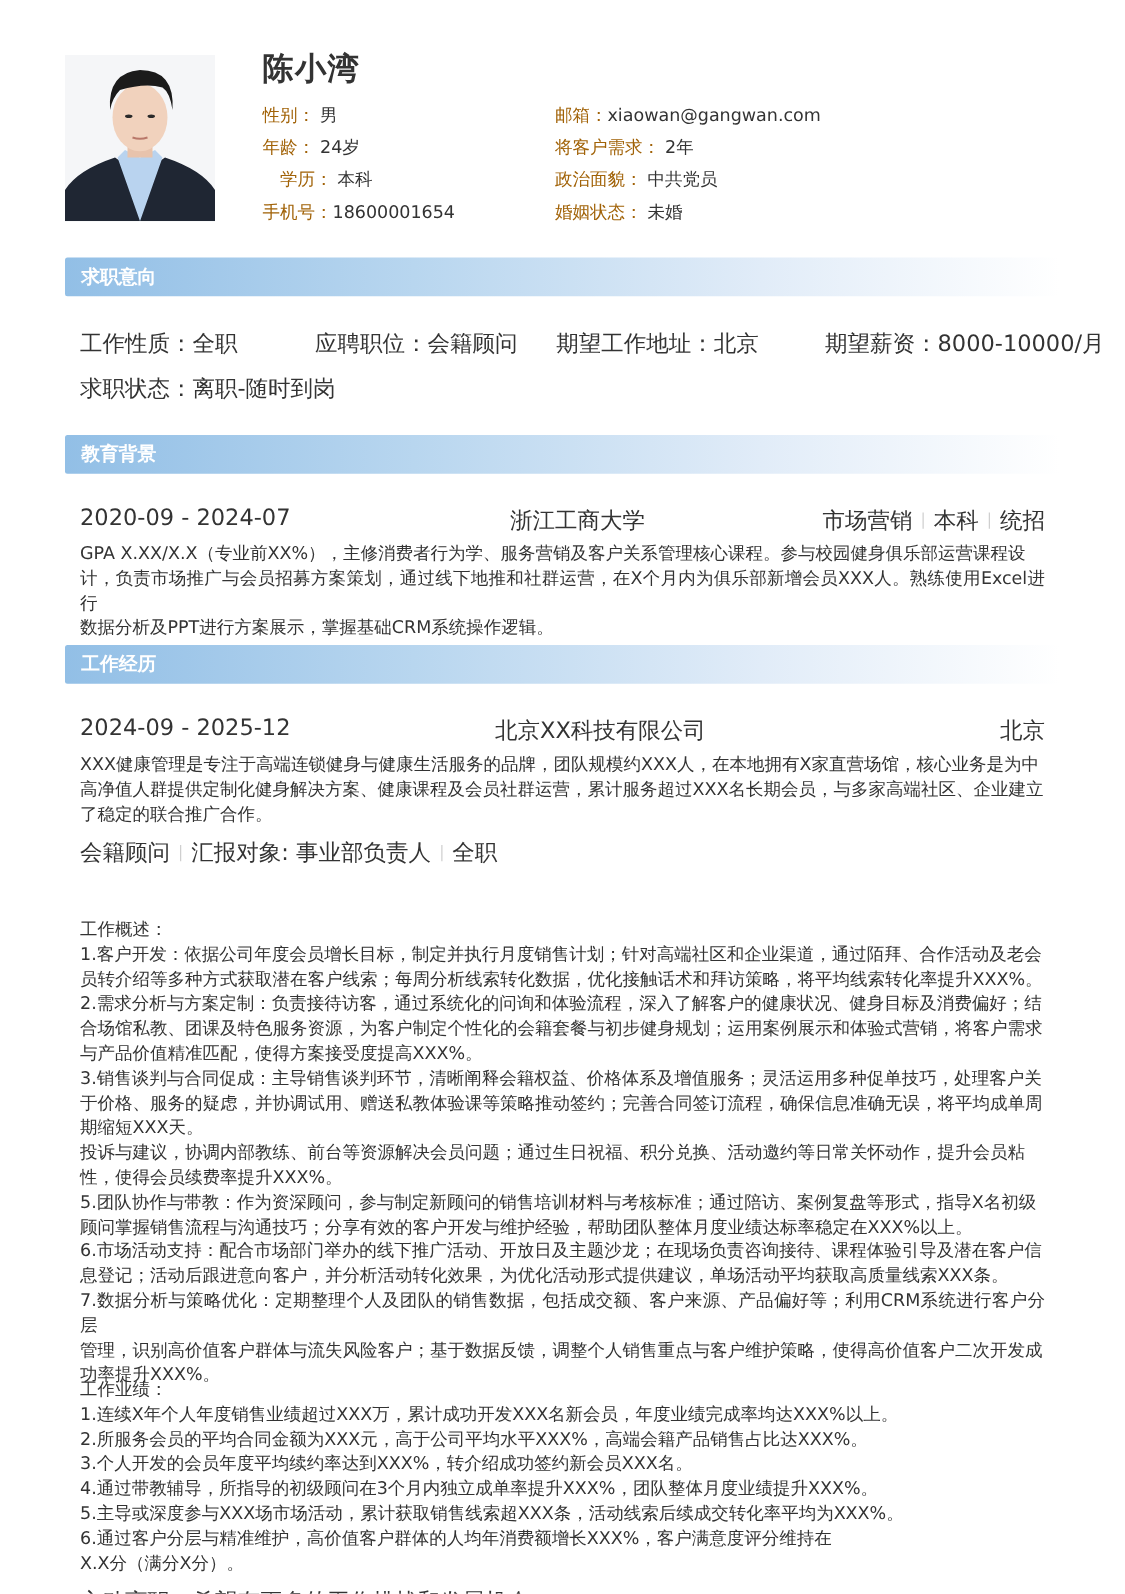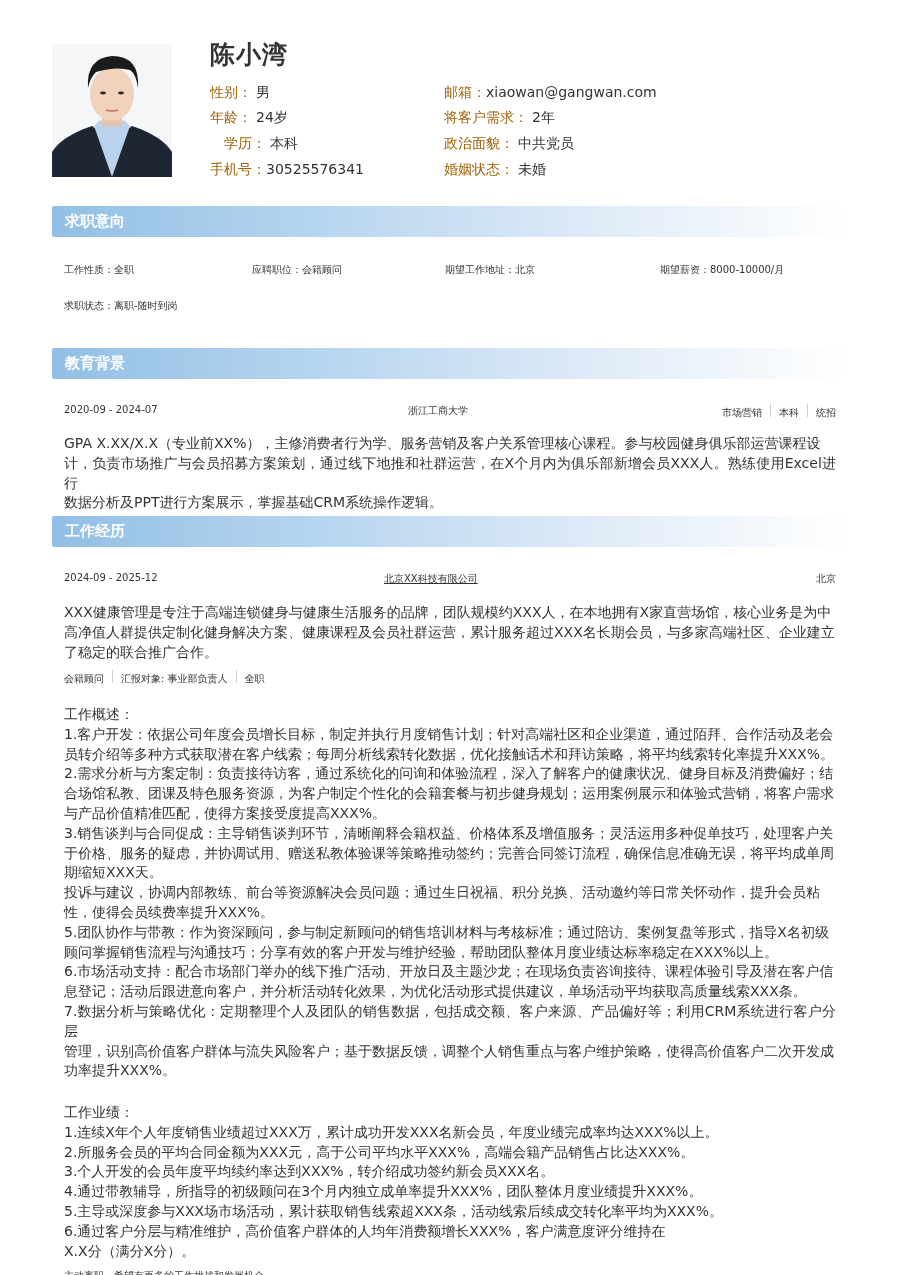--- a/index.html
+++ b/index.html
@@ -25,21 +25,21 @@
   
   .sec {
     position: absolute; left: 52px; width: 796px; height: 31px;
     background: linear-gradient(90deg, #92bfe6 0%, #b8d6ef 35%, #e1ecf8 70%, #ffffff 100%);
     border-radius: 2px;
   }
   .sec span {
     position: absolute; left: 13px; top: 6px; font-size: 15px; font-weight: bold; color: #ffffff;
   }
 
-  .t14 { position: absolute; font-size: 10px; color: #333; white-space: nowrap; }
+  .t14 { position: absolute; font-size: 18px; color: #333; white-space: nowrap; }
   .para {
     position: absolute; left: 64px; width: 772px; font-size: 14px; line-height: 19.8px; color: #333;
     text-align: justify;
   }
   .para div { margin: 0; }
   .sep { display: inline-block; width: 1px; height: 13px; background: #cfcfcf; margin: 0 8px; vertical-align: -1px; }
 </style>
 </head>
 <body>
 
@@ -71,21 +71,21 @@
   <div class="info-row" style="left:210px; top:84px;">
     <span class="lbl">性别：</span><span style="margin-left:4px">男</span>
   </div>
   <div class="info-row" style="left:210px; top:109px;">
     <span class="lbl">年龄：</span><span style="margin-left:4px">24岁</span>
   </div>
   <div class="info-row" style="left:224px; top:135px;">
     <span class="lbl">学历：</span><span style="margin-left:4px">本科</span>
   </div>
   <div class="info-row" style="left:210px; top:161px;">
-    <span class="lbl">手机号：</span><span>30525576341</span>
+    <span class="lbl">手机号：</span><span>18600001654</span>
   </div>
 
   <div class="info-row" style="left:444px; top:84px;">
     <span class="lbl">邮箱：</span><span>xiaowan@gangwan.com</span>
   </div>
   <div class="info-row" style="left:444px; top:109px;">
     <span class="lbl">将客户需求：</span><span style="margin-left:4px">2年</span>
   </div>
   <div class="info-row" style="left:444px; top:135px;">
     <span class="lbl">政治面貌：</span><span style="margin-left:4px">中共党员</span>
@@ -124,34 +124,34 @@
   <div class="para" style="top:434px;">
     <div>GPA X.XX/X.X（专业前XX%），主修消费者行为学、服务营销及客户关系管理核心课程。参与校园健身俱乐部运营课程设</div>
     <div>计，负责市场推广与会员招募方案策划，通过线下地推和社群运营，在X个月内为俱乐部新增会员XXX人。熟练使用Excel进行</div>
     <div>数据分析及PPT进行方案展示，掌握基础CRM系统操作逻辑。</div>
   </div>
 
   <div class="sec" style="top:516px;">
     <span>工作经历</span>
   </div>
   <div class="t14" style="left:64px; top:572px;">2024-09 - 2025-12</div>
-  <div class="t14" style="left:384px; top:572px;text-decoration:underline;">北京XX科技有限公司</div>
+  <div class="t14" style="left:396px; top:572px;">北京XX科技有限公司</div>
   <div class="t14" style="right:64px; top:572px;">北京</div>
 
   <div class="para" style="top:603px;">
     <div>XXX健康管理是专注于高端连锁健身与健康生活服务的品牌，团队规模约XXX人，在本地拥有X家直营场馆，核心业务是为中</div>
     <div>高净值人群提供定制化健身解决方案、健康课程及会员社群运营，累计服务超过XXX名长期会员，与多家高端社区、企业建立</div>
     <div>了稳定的联合推广合作。</div>
   </div>
 
   <div class="t14" style="left:64px; top:670px;">
     <span>会籍顾问</span><span class="sep"></span><span>汇报对象: 事业部负责人</span><span class="sep"></span><span>全职</span>
   </div>
 
-  <div class="para" style="top:705px;">
+  <div class="para" style="top:735px;">
     <div>工作概述：</div>
     <div>1.客户开发：依据公司年度会员增长目标，制定并执行月度销售计划；针对高端社区和企业渠道，通过陌拜、合作活动及老会</div>
     <div>员转介绍等多种方式获取潜在客户线索；每周分析线索转化数据，优化接触话术和拜访策略，将平均线索转化率提升XXX%。</div>
     <div>2.需求分析与方案定制：负责接待访客，通过系统化的问询和体验流程，深入了解客户的健康状况、健身目标及消费偏好；结</div>
     <div>合场馆私教、团课及特色服务资源，为客户制定个性化的会籍套餐与初步健身规划；运用案例展示和体验式营销，将客户需求</div>
     <div>与产品价值精准匹配，使得方案接受度提高XXX%。</div>
     <div>3.销售谈判与合同促成：主导销售谈判环节，清晰阐释会籍权益、价格体系及增值服务；灵活运用多种促单技巧，处理客户关</div>
     <div>于价格、服务的疑虑，并协调试用、赠送私教体验课等策略推动签约；完善合同签订流程，确保信息准确无误，将平均成单周</div>
     <div>期缩短XXX天。</div>
     <div>投诉与建议，协调内部教练、前台等资源解决会员问题；通过生日祝福、积分兑换、活动邀约等日常关怀动作，提升会员粘</div>

